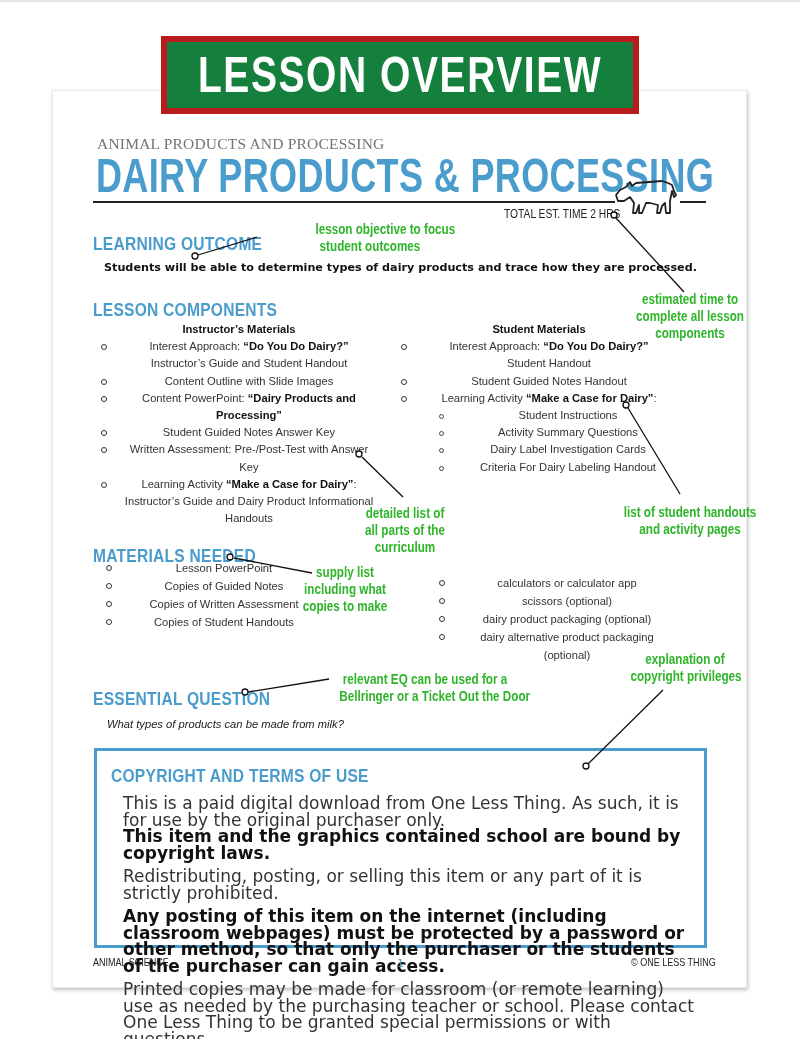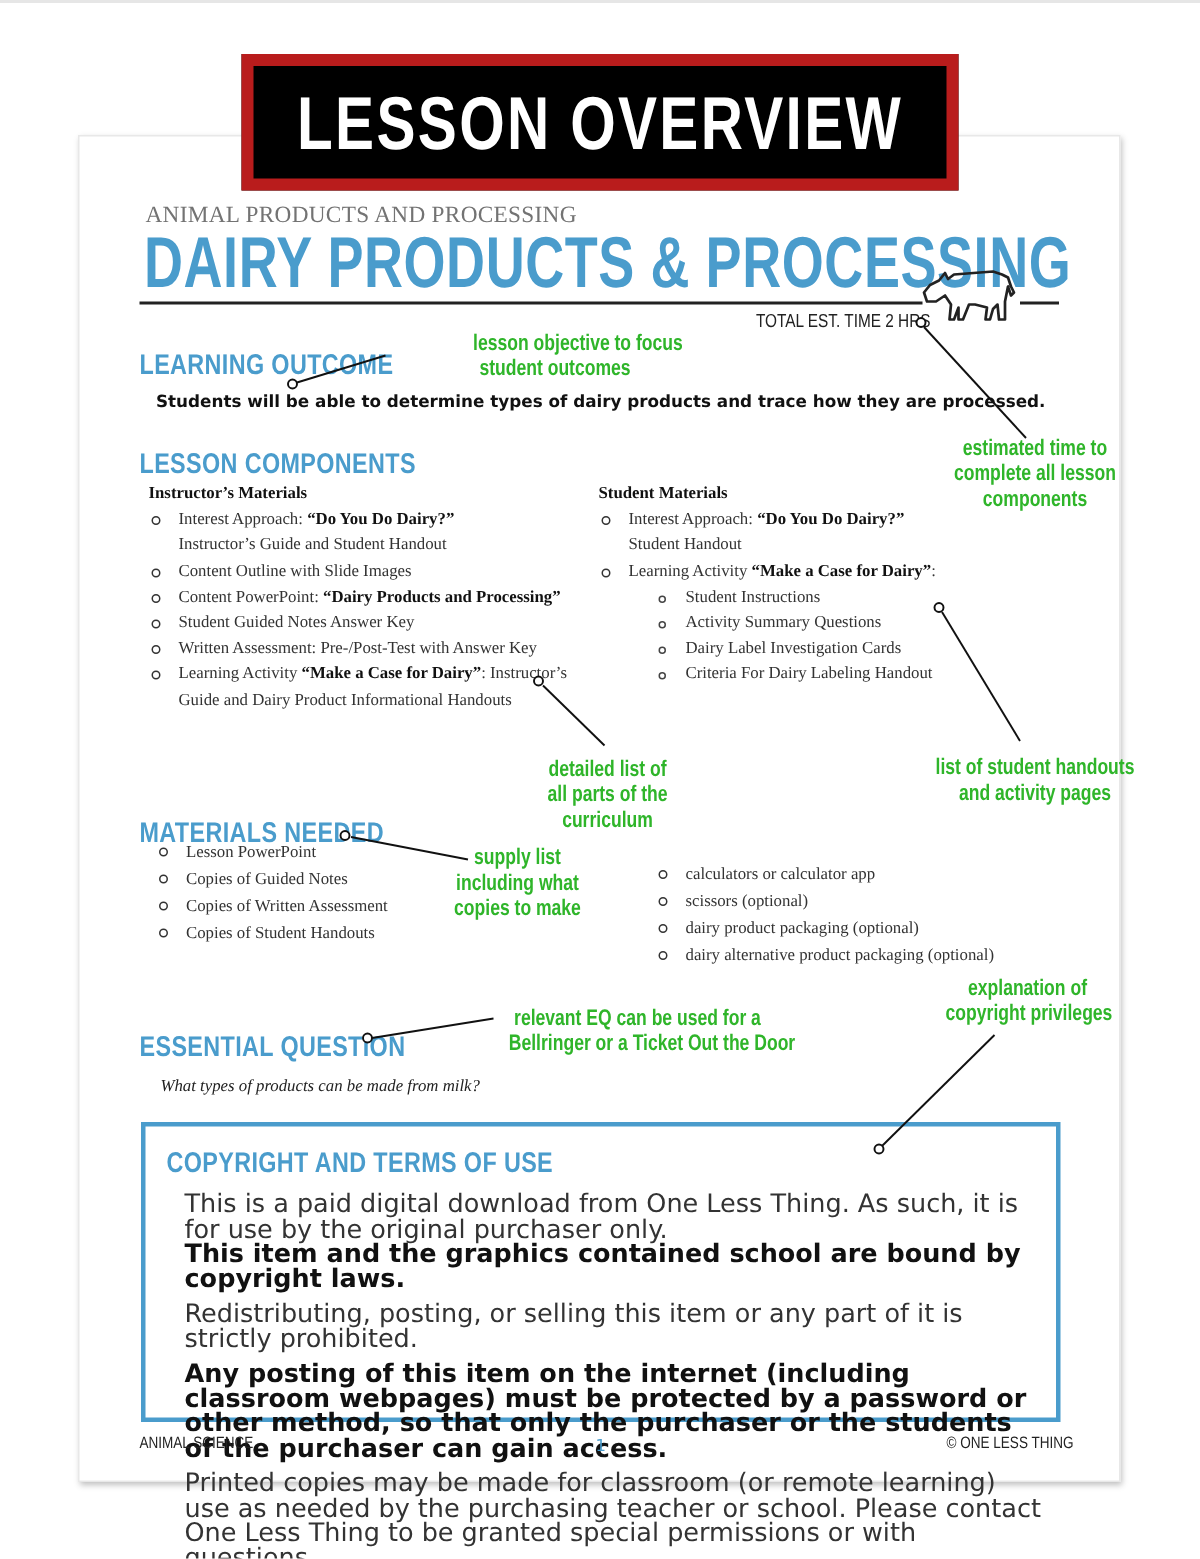--- a/index.html
+++ b/index.html
@@ -8,22 +8,22 @@
 
     .topline { position: absolute; left: 0; top: 0; width: 800px; height: 2px; background: #e6e6e6; }
 
     .page {
       position: absolute; left: 52px; top: 90px; width: 695px; height: 898px;
       background: #fff; border: 1px solid #e8e8e8;
       box-shadow: 1px 2px 4px rgba(0,0,0,0.25);
     }
 
     .banner {
-      position: absolute; left: 161px; top: 36px; width: 478px; height: 91px;
-      background: #000000; border: 8px solid #b91c1c;
+      position: absolute; left: 161px; top: 36px; width: 478px; height: 78px;
+      background: #15803d; border: 6px solid #b91c1c;
       display: flex; align-items: center; justify-content: center;
       z-index: 5;
     }
     .banner-text {
       color: #fff; font-family: "Liberation Sans", sans-serif; font-weight: bold;
       font-size: 50px; letter-spacing: 2px; transform: scaleX(0.78);
       white-space: nowrap;
     }
 
     .abs { position: absolute; }
@@ -40,21 +40,21 @@
     .est-time {
       left: 504px; top: 207px; font-family: "Liberation Sans", sans-serif; font-size: 12.5px;
       color: #222; transform-origin: left top; transform: scaleX(0.82); white-space: nowrap;
     }
 
     .h2 {
       font-family: "Liberation Sans", sans-serif; font-weight: bold; font-size: 19px;
       color: #4a9ccc; transform-origin: left top; transform: scaleX(0.82); white-space: nowrap;
       letter-spacing: 0.3px;
     }
-    .body { font-family: Liberation Serif, serif; font-size: 11.2px; color: #333; line-height: 17.2px; }
+    .body { font-family: Liberation Sans, sans-serif; font-size: 11.2px; color: #333; line-height: 17.2px; text-align: center; }
     .bold { font-weight: bold; color: #111; }
 
     .outcome-text { left: 104px; top: 261px; font-size: 11.2px; font-weight: bold; color: #111; white-space: nowrap; }
 
     .sub-head { font-size: 11.2px; font-weight: bold; color: #111; }
     ul.list { list-style: none; }
     ul.list li { position: relative; padding-left: 20px; }
     ul.list li::before {
       content: ""; position: absolute; left: 2px; top: 6px; width: 4px; height: 4px;
       border: 1.3px solid #333; border-radius: 50%;
@@ -118,20 +118,21 @@
     <li><span>Student Guided Notes Answer Key</span></li>
     <li><span>Written Assessment: Pre-/Post-Test with Answer Key</span></li>
     <li><span>Learning Activity </span><span class="bold">“Make a Case for Dairy”</span><span>: Instructor’s Guide and Dairy Product Informational Handouts</span></li>
   </ul>
 </div>
 
 <div class="abs body" style="left:399px; top:321px; width:280px;">
   <div class="sub-head">Student Materials</div>
   <ul class="list">
     <li><span>Interest Approach: </span><span class="bold">“Do You Do Dairy?”</span><br><span> Student Handout</span></li>
+    <li><span>Student Guided Notes Handout</span></li>
     <li><span>Learning Activity </span><span class="bold">“Make a Case for Dairy”</span><span>:</span>
       <ul class="sublist">
         <li>Student Instructions</li>
         <li>Activity Summary Questions</li>
         <li>Dairy Label Investigation Cards</li>
         <li>Criteria For Dairy Labeling Handout</li>
       </ul>
     </li>
   </ul>
 </div>

